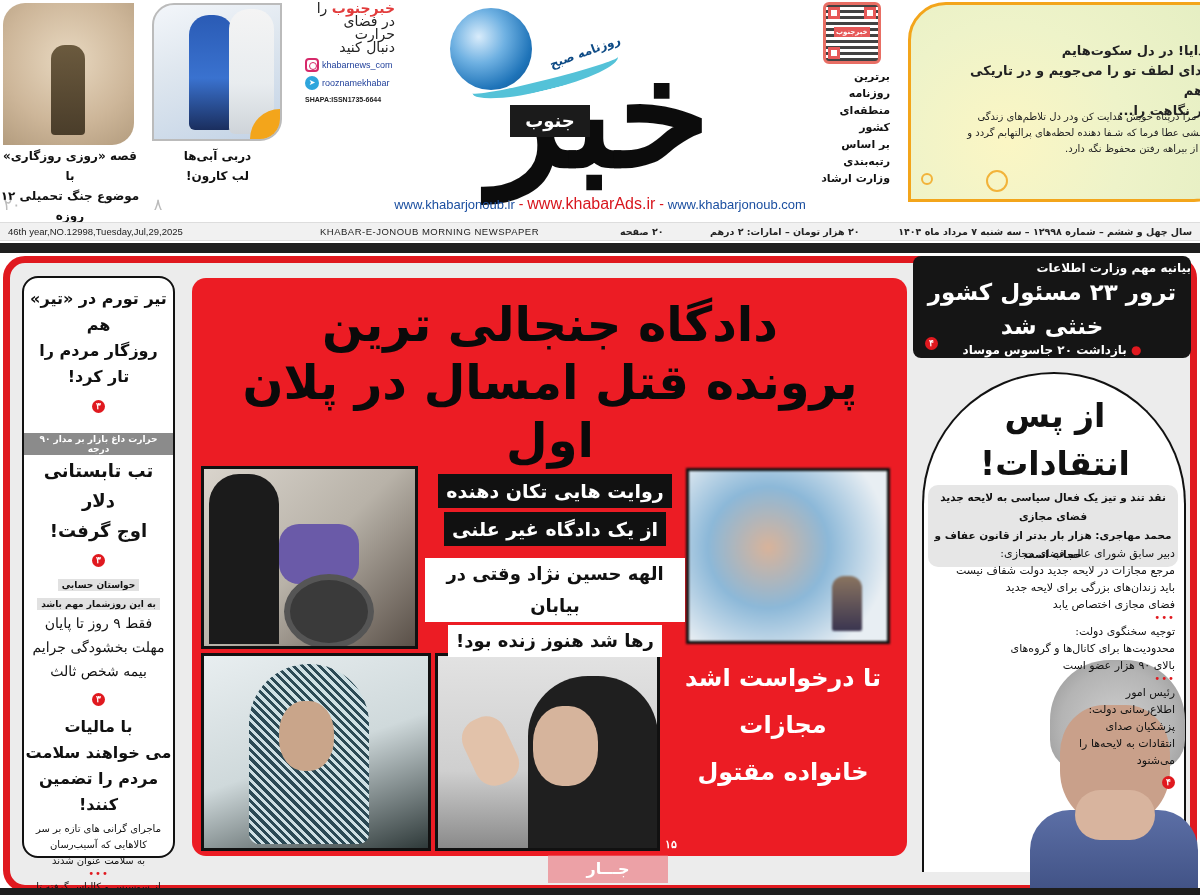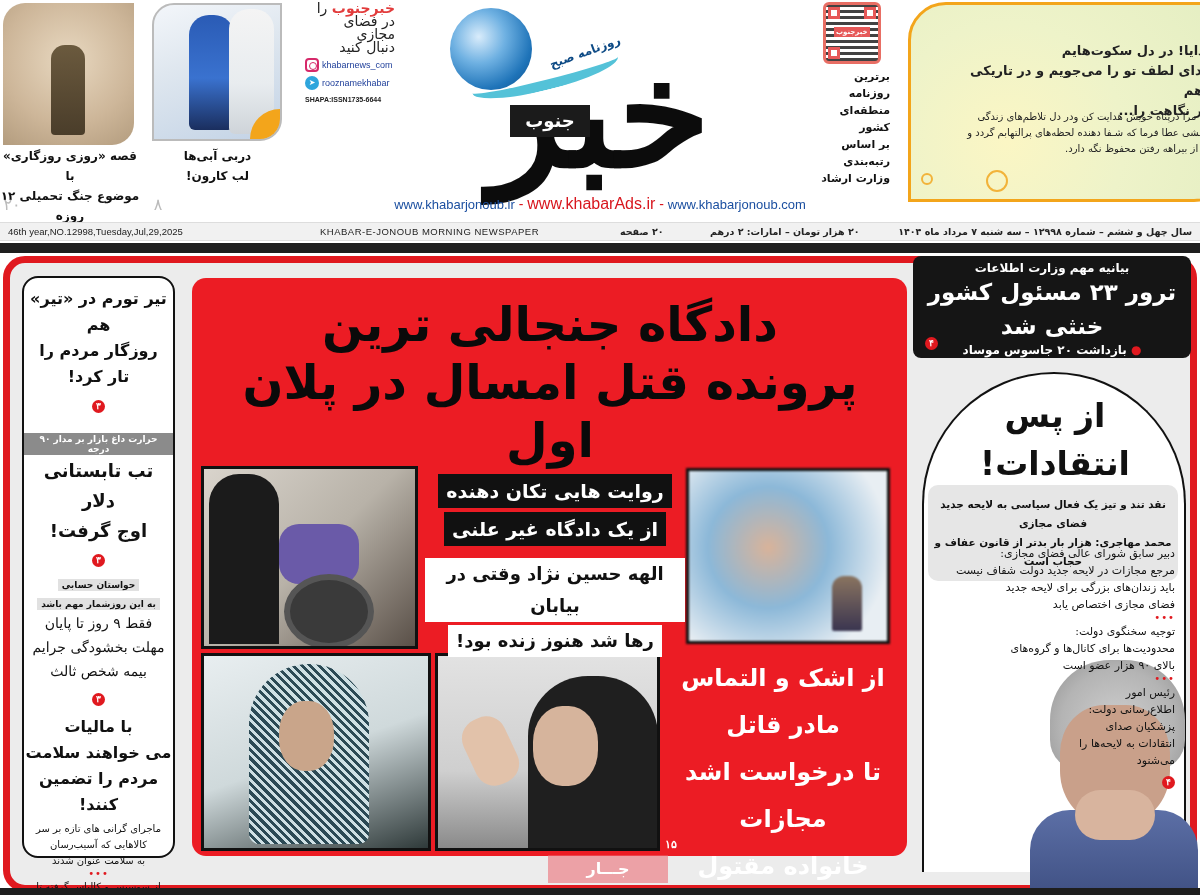--- a/index.html
+++ b/index.html
@@ -112,28 +112,28 @@
 
   .black-label { background: #111; color: #fff; font-weight: bold; display: inline-block; padding: 0 8px; }
   .white-label { background: #fff; color: #111; font-weight: bold; display: inline-block; padding: 0 8px; }
   .sub-1 { left: 430px; top: 474px; width: 250px; text-align: center; direction: rtl; font-size: 19px; line-height: 34px; }
   .sub-2 { left: 425px; top: 558px; width: 260px; text-align: center; direction: rtl; font-size: 18px; line-height: 32px; }
   .red-story { left: 662px; top: 655px; width: 242px; text-align: center; direction: rtl; color: #fff; font-weight: bold; font-size: 24px; line-height: 47px; }
   .page-15 { left: 665px; top: 838px; font-size: 11px; color: #fff; font-weight: bold; font-family: "Liberation Sans", sans-serif; }
 
   
   .black-box { left: 913px; top: 256px; width: 278px; height: 102px; background: #151515; border-radius: 8px; text-align: center; direction: rtl; color: #fff; }
-  .bb-kicker { font-weight: bold; font-size: 12px; margin-top: 5px; }
+  .bb-kicker { font-weight: bold; font-size: 12px; margin-top: 5px; text-align: right; }
   .bb-title { font-weight: bold; font-size: 23px; line-height: 34px; }
   .bb-sub { font-weight: bold; font-size: 12px; }
   .bb-sub .dot { color: #e0191f; }
   .arch { left: 922px; top: 372px; width: 264px; height: 500px; background: #fff;
     border: 2px solid #111; border-bottom: none; border-radius: 132px 132px 0 0; }
   .arch-title { left: 930px; top: 392px; width: 250px; text-align: center; direction: rtl; font-weight: bold; font-size: 33px; line-height: 48px; color: #111; }
-  .arch-kicker { left: 928px; top: 485px; width: 250px; background: #e6e6e6; border-radius: 10px; text-align: center; direction: rtl; font-weight: bold; font-size: 10.5px; line-height: 19px; padding: 10px 2px; color: #111; }
+  .arch-kicker { left: 928px; top: 485px; width: 250px; background: #e6e6e6; border-radius: 10px; text-align: center; direction: rtl; font-weight: bold; font-size: 10.5px; line-height: 19px; padding: 3px 2px; color: #111; }
   .arch-body { left: 930px; top: 545px; width: 245px; text-align: right; direction: rtl; font-size: 11px; line-height: 17px; color: #111; }
   .arch-body .stars { text-align: right; }
   .person-photo { left: 1030px; top: 660px; width: 168px; height: 232px; overflow: hidden; }
   .person-photo .hair { position: absolute; left: 20px; top: 0; width: 135px; height: 110px; background: radial-gradient(circle at 50% 60%, #cfcfcf 0%, #b4b4b4 60%, #8e8e8e 100%); border-radius: 60px 60px 30px 30px; }
   .person-photo .face { position: absolute; left: 30px; top: 45px; width: 110px; height: 120px; background: #c9a08a; border-radius: 40% 40% 45% 45%; }
   .person-photo .suit { position: absolute; left: 0; top: 150px; width: 168px; height: 90px; background: linear-gradient(#5c6fa6, #3e4f82); border-radius: 40px 40px 0 0; }
   .person-photo .hand { position: absolute; left: 45px; top: 130px; width: 80px; height: 50px; background: #d8b49e; border-radius: 30px; }
 
   .watermark { left: 548px; top: 855px; width: 120px; height: 28px; background: rgba(236,100,110,0.55); color: #fff; text-align: center; font-weight: bold; font-size: 16px; line-height: 28px; direction: rtl; }
   .bottom-bar { left: 0; top: 888px; width: 1200px; height: 7px; background: #1e1e1e; }
@@ -169,21 +169,21 @@
 </div>
 
 <div class="abs globe"></div>
 <div class="abs swoosh"></div>
 <div class="abs logo-main">خبر</div>
 <div class="abs logo-sub">جنوب</div>
 <div class="abs logo-tag">روزنامه صبح</div>
 
 <div class="abs social-box">
   <div class="social-line"><span class="brand">خبرجنوب</span><span> را</span></div>
-  <div class="social-line">در فضای مجازی</div>
+  <div class="social-line">در فضای حرارت</div>
   <div class="social-line">دنبال کنید</div>
   <div class="social-row">
     <span class="ig-icon"></span>
     <span class="social-handle">khabarnews_com</span>
   </div>
   <div class="social-row">
     <span class="tg-icon">➤</span>
     <span class="social-handle">rooznamekhabar</span>
   </div>
   <div class="issn">SHAPA:ISSN1735-6644</div>
@@ -296,21 +296,20 @@
 
 <div class="abs sub-1">
   <div><span class="black-label">روایت هایی تکان دهنده</span></div>
   <div style="margin-top:4px;"><span class="black-label">از یک دادگاه غیر علنی</span></div>
 </div>
 <div class="abs sub-2">
   <div><span class="white-label">الهه حسین نژاد وقتی در بیابان</span></div>
   <div style="margin-top:3px;"><span class="white-label">رها شد هنوز زنده بود!</span></div>
 </div>
 <div class="abs red-story">
-  <div>از اشک و التماس مادر قاتل</div>
   <div>تا درخواست اشد مجازات</div>
   <div>خانواده مقتول</div>
 </div>
 <div class="abs page-15">۱۵</div>
 
 <div class="abs black-box">
   <div class="bb-kicker">بیانیه مهم وزارت اطلاعات</div>
   <div class="bb-title">ترور ۲۳ مسئول کشور خنثی شد</div>
   <div class="bb-sub"><span class="dot">● </span><span>بازداشت ۲۰ جاسوس موساد</span></div>
   <span class="num-dot" style="position:absolute;left:12px;bottom:8px;">۴</span>

